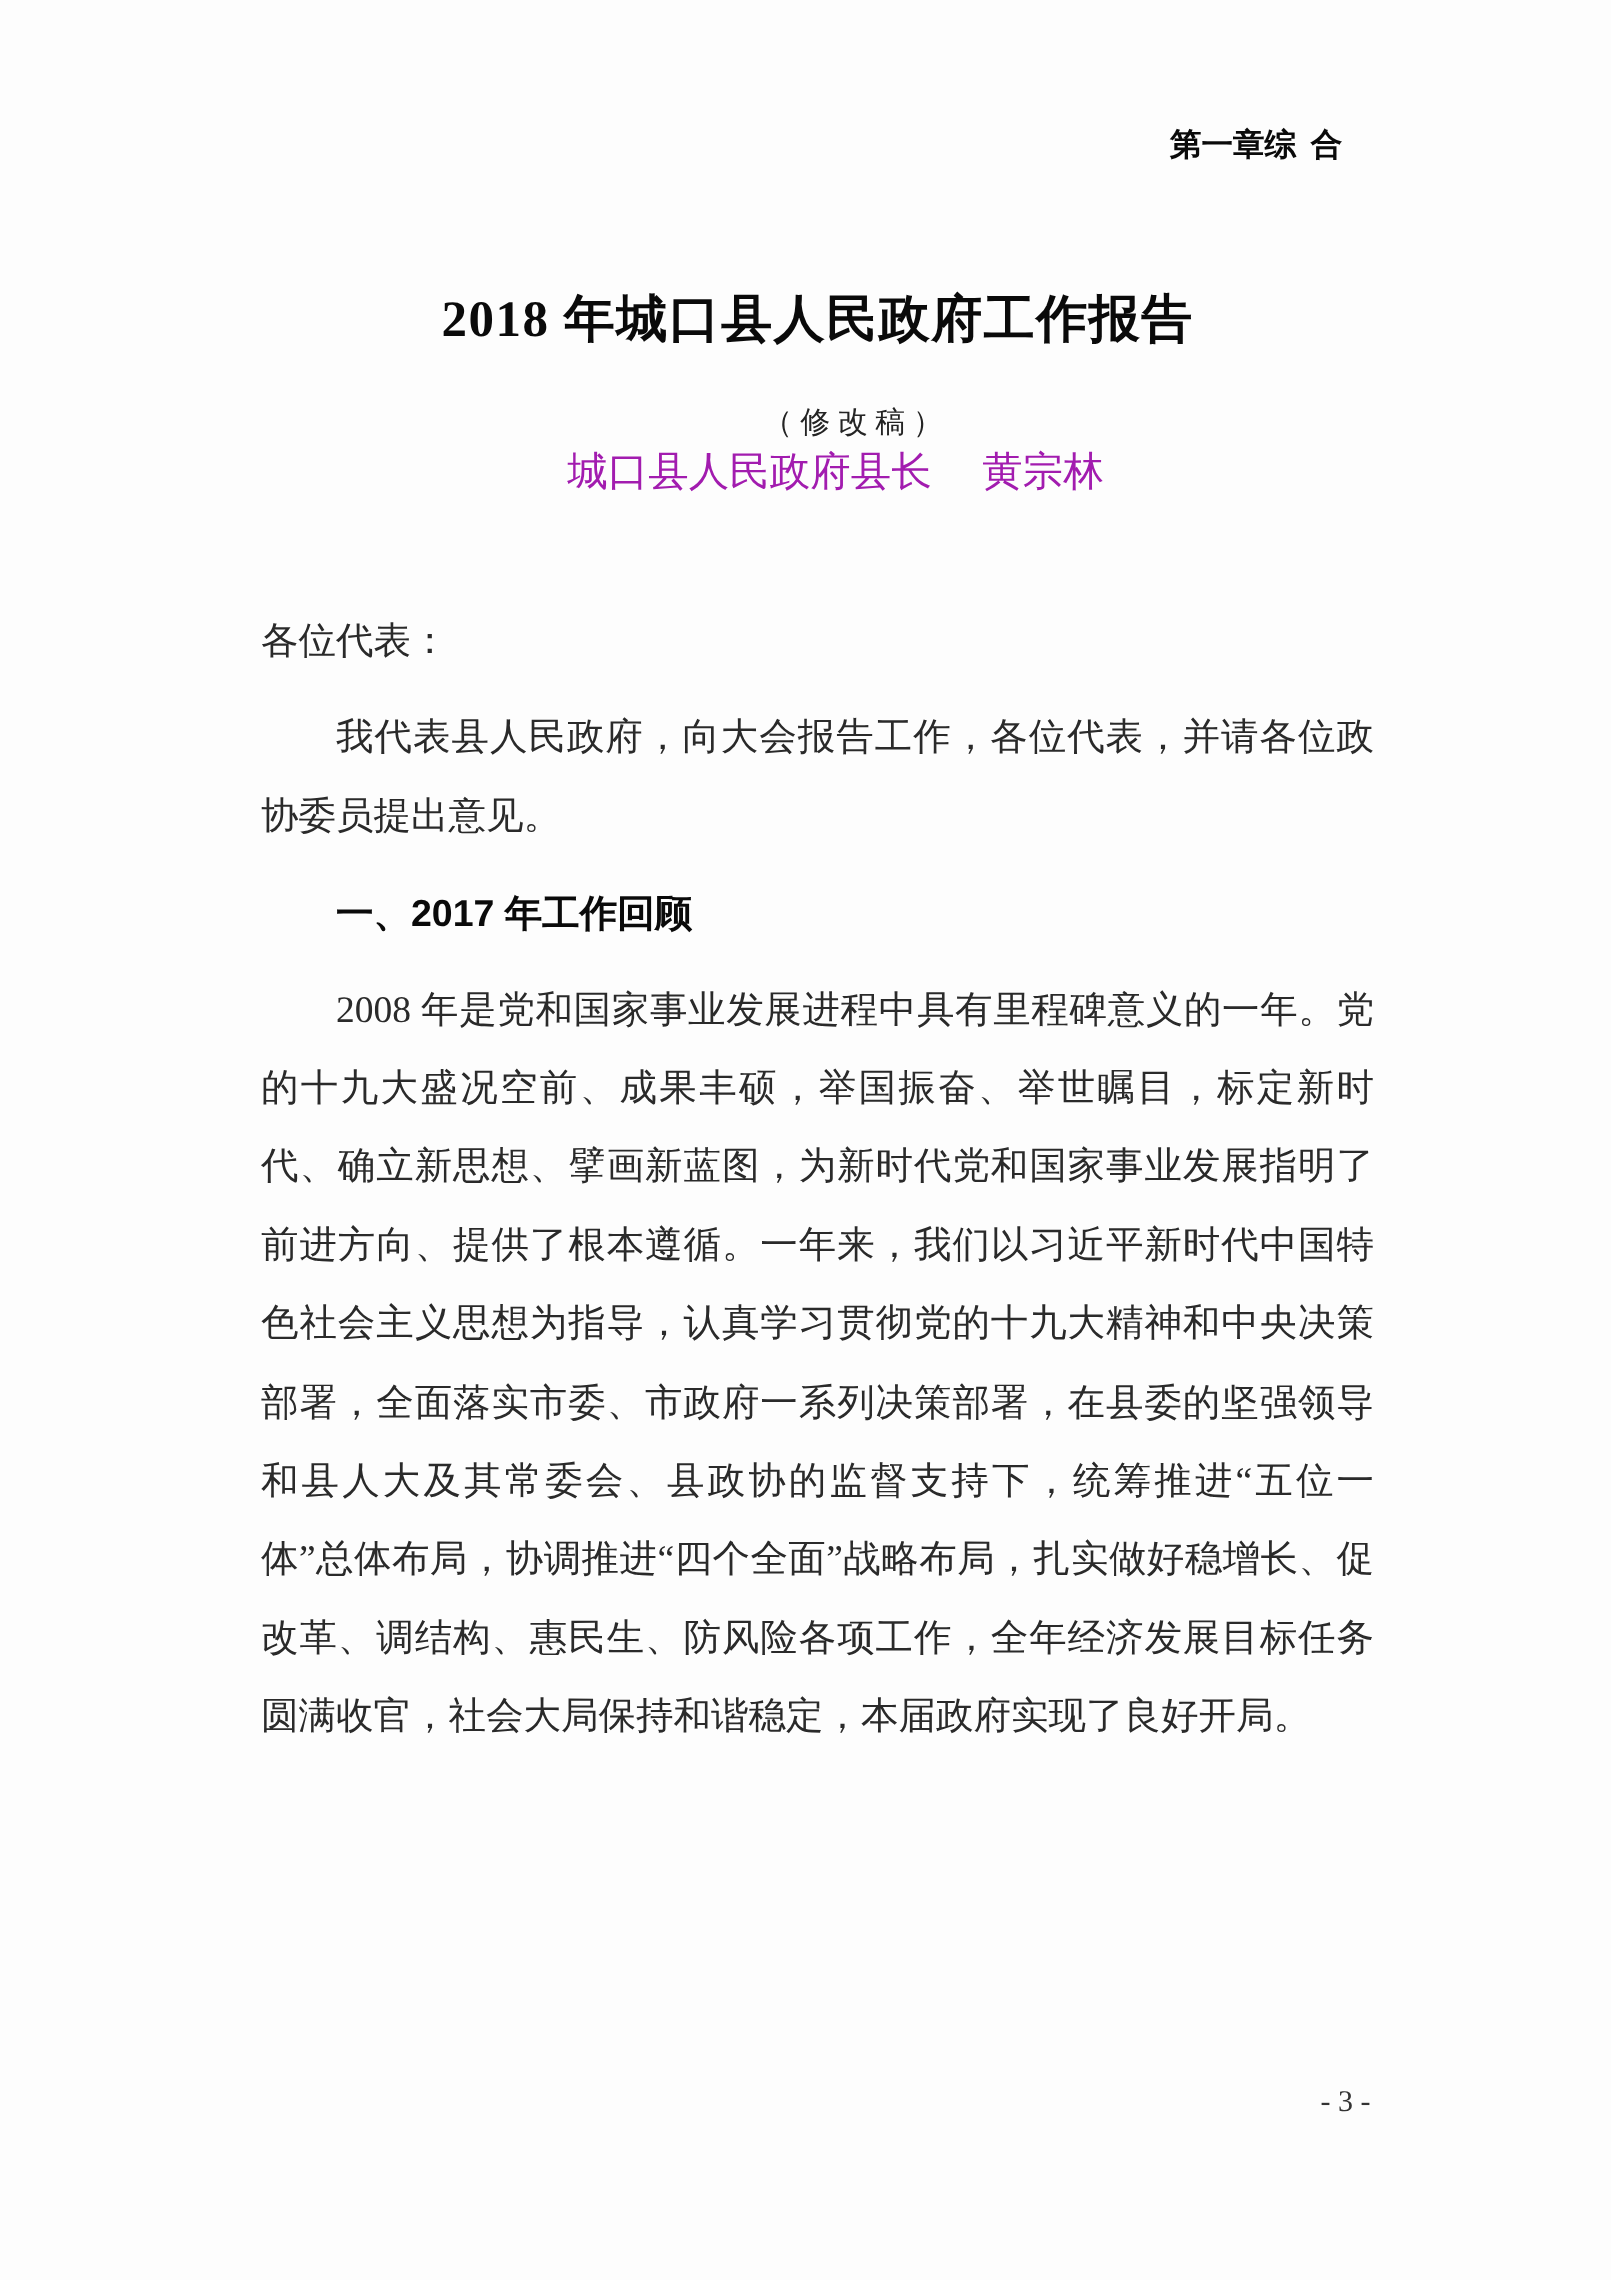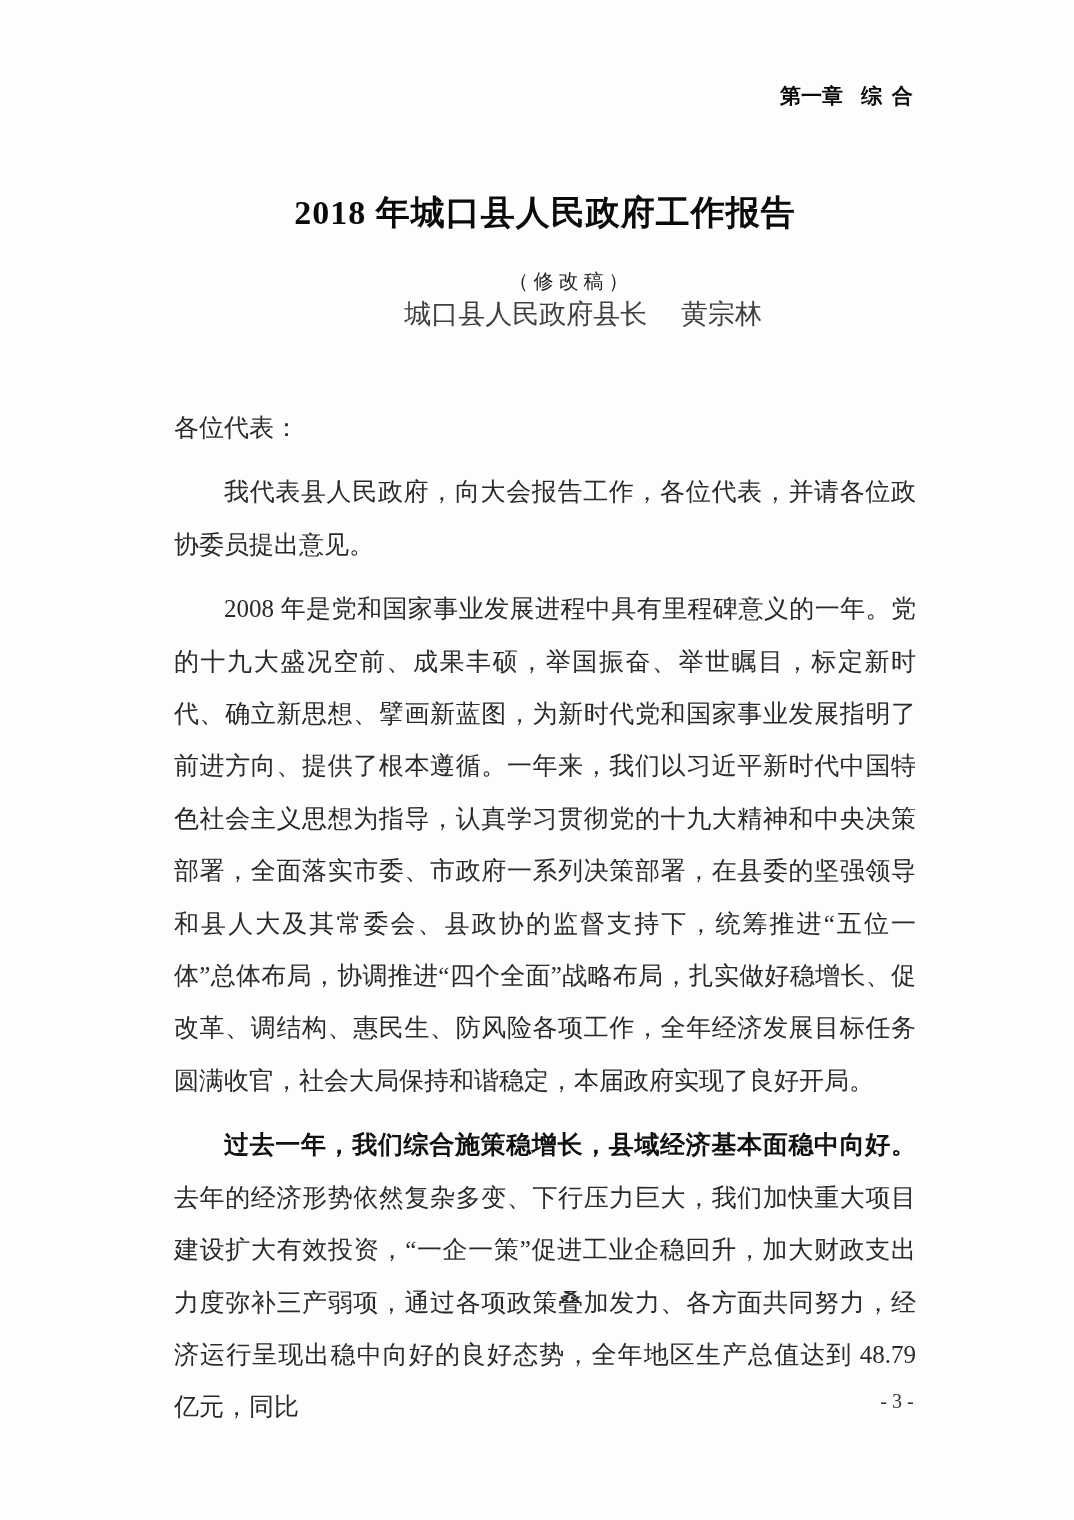--- a/index.html
+++ b/index.html
@@ -16,21 +16,20 @@
     font-family: "Liberation Serif", "DejaVu Serif", serif;
     overflow: hidden;
     margin: 0 auto;
   }
   
   .chapter-header {
     position: absolute;
     top: 82px;
     left: 780px;
     display: flex;
-    gap: 18px;
     font-family: "Liberation Sans", "DejaVu Sans", sans-serif;
     font-weight: 700;
     font-size: 21px;
     color: #0a0a0a;
     white-space: pre;
   }
   .section-label { letter-spacing: 2px; }
 
   
   .doc-title {
@@ -53,25 +52,25 @@
     width: 766px;
     text-align: center;
     font-size: 20px;
     letter-spacing: 5px;
     color: #242424;
     white-space: pre;
   }
   .doc-author {
     position: absolute;
     top: 296px;
-    left: 200px;
+    left: 174px;
     width: 766px;
     text-align: center;
     font-size: 27px;
-    color: #404040;
+    color: #a21caf;
     white-space: pre;
   }
 
   
   .doc-body {
     position: absolute;
     top: 390px;
     left: 162px;
     width: 766px;
     font-size: 25px;
@@ -120,19 +119,19 @@
   <h1 class="doc-title">2018 年城口县人民政府工作报告</h1>
 
   <div class="doc-subtitle">（修改稿）</div>
 
   <div class="doc-author">城口县人民政府县长　 黄宗林</div>
 
   <div class="doc-body">
     <p class="para salutation">各位代表：</p>
 
   <p class="para">我代表县人民政府，向大会报告工作，各位代表，并请各位政协委员提出意见。</p>
+      <p class="para heading">一、2017 年工作回顾</p>
       <p class="para">2008 年是党和国家事业发展进程中具有里程碑意义的一年。党的十九大盛况空前、成果丰硕，举国振奋、举世瞩目，标定新时代、确立新思想、擘画新蓝图，为新时代党和国家事业发展指明了前进方向、提供了根本遵循。一年来，我们以习近平新时代中国特色社会主义思想为指导，认真学习贯彻党的十九大精神和中央决策部署，全面落实市委、市政府一系列决策部署，在县委的坚强领导和县人大及其常委会、县政协的监督支持下，统筹推进“五位一体”总体布局，协调推进“四个全面”战略布局，扎实做好稳增长、促改革、调结构、惠民生、防风险各项工作，全年经济发展目标任务圆满收官，社会大局保持和谐稳定，本届政府实现了良好开局。</p>
-      <p class="para"><strong>过去一年，我们综合施策稳增长，县域经济基本面稳中向好。</strong>去年的经济形势依然复杂多变、下行压力巨大，我们加快重大项目建设扩大有效投资，“一企一策”促进工业企稳回升，加大财政支出力度弥补三产弱项，通过各项政策叠加发力、各方面共同努力，经济运行呈现出稳中向好的良好态势，全年地区生产总值达到 48.79 亿元，同比</p>
     </div>
 
   <div class="page-number">- 3 -</div>
 
 </div>
 
 </body></html>

